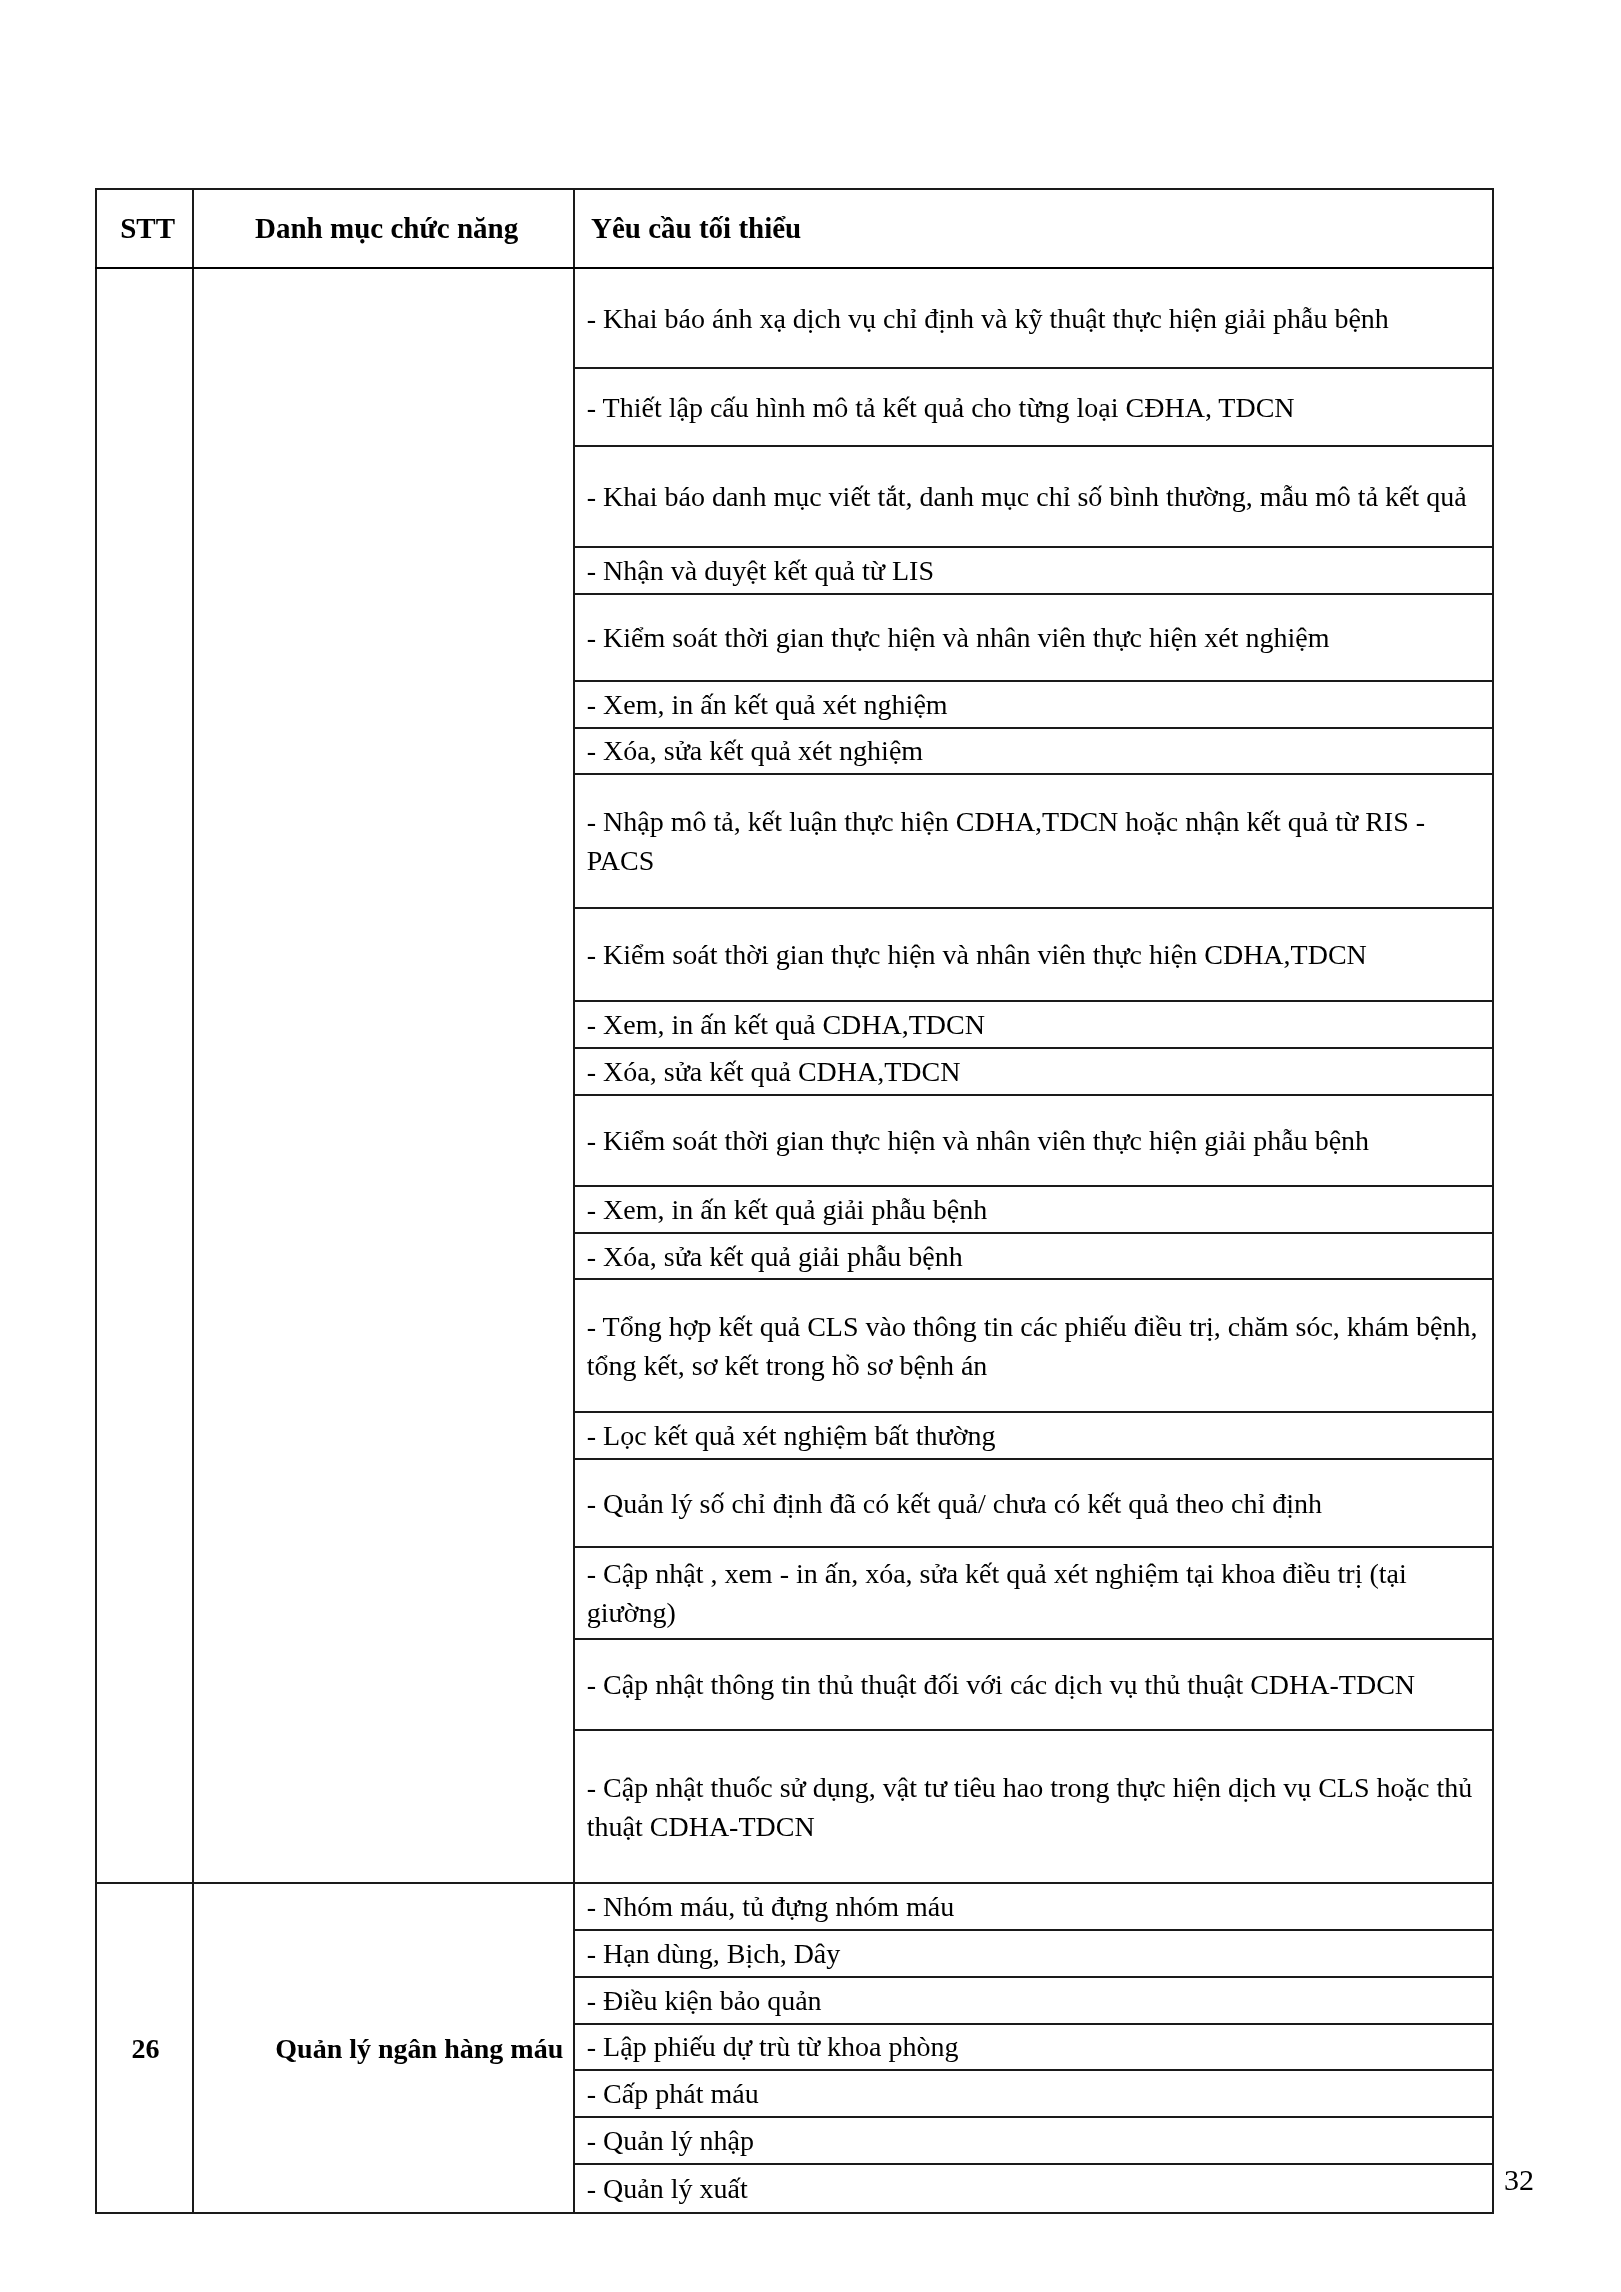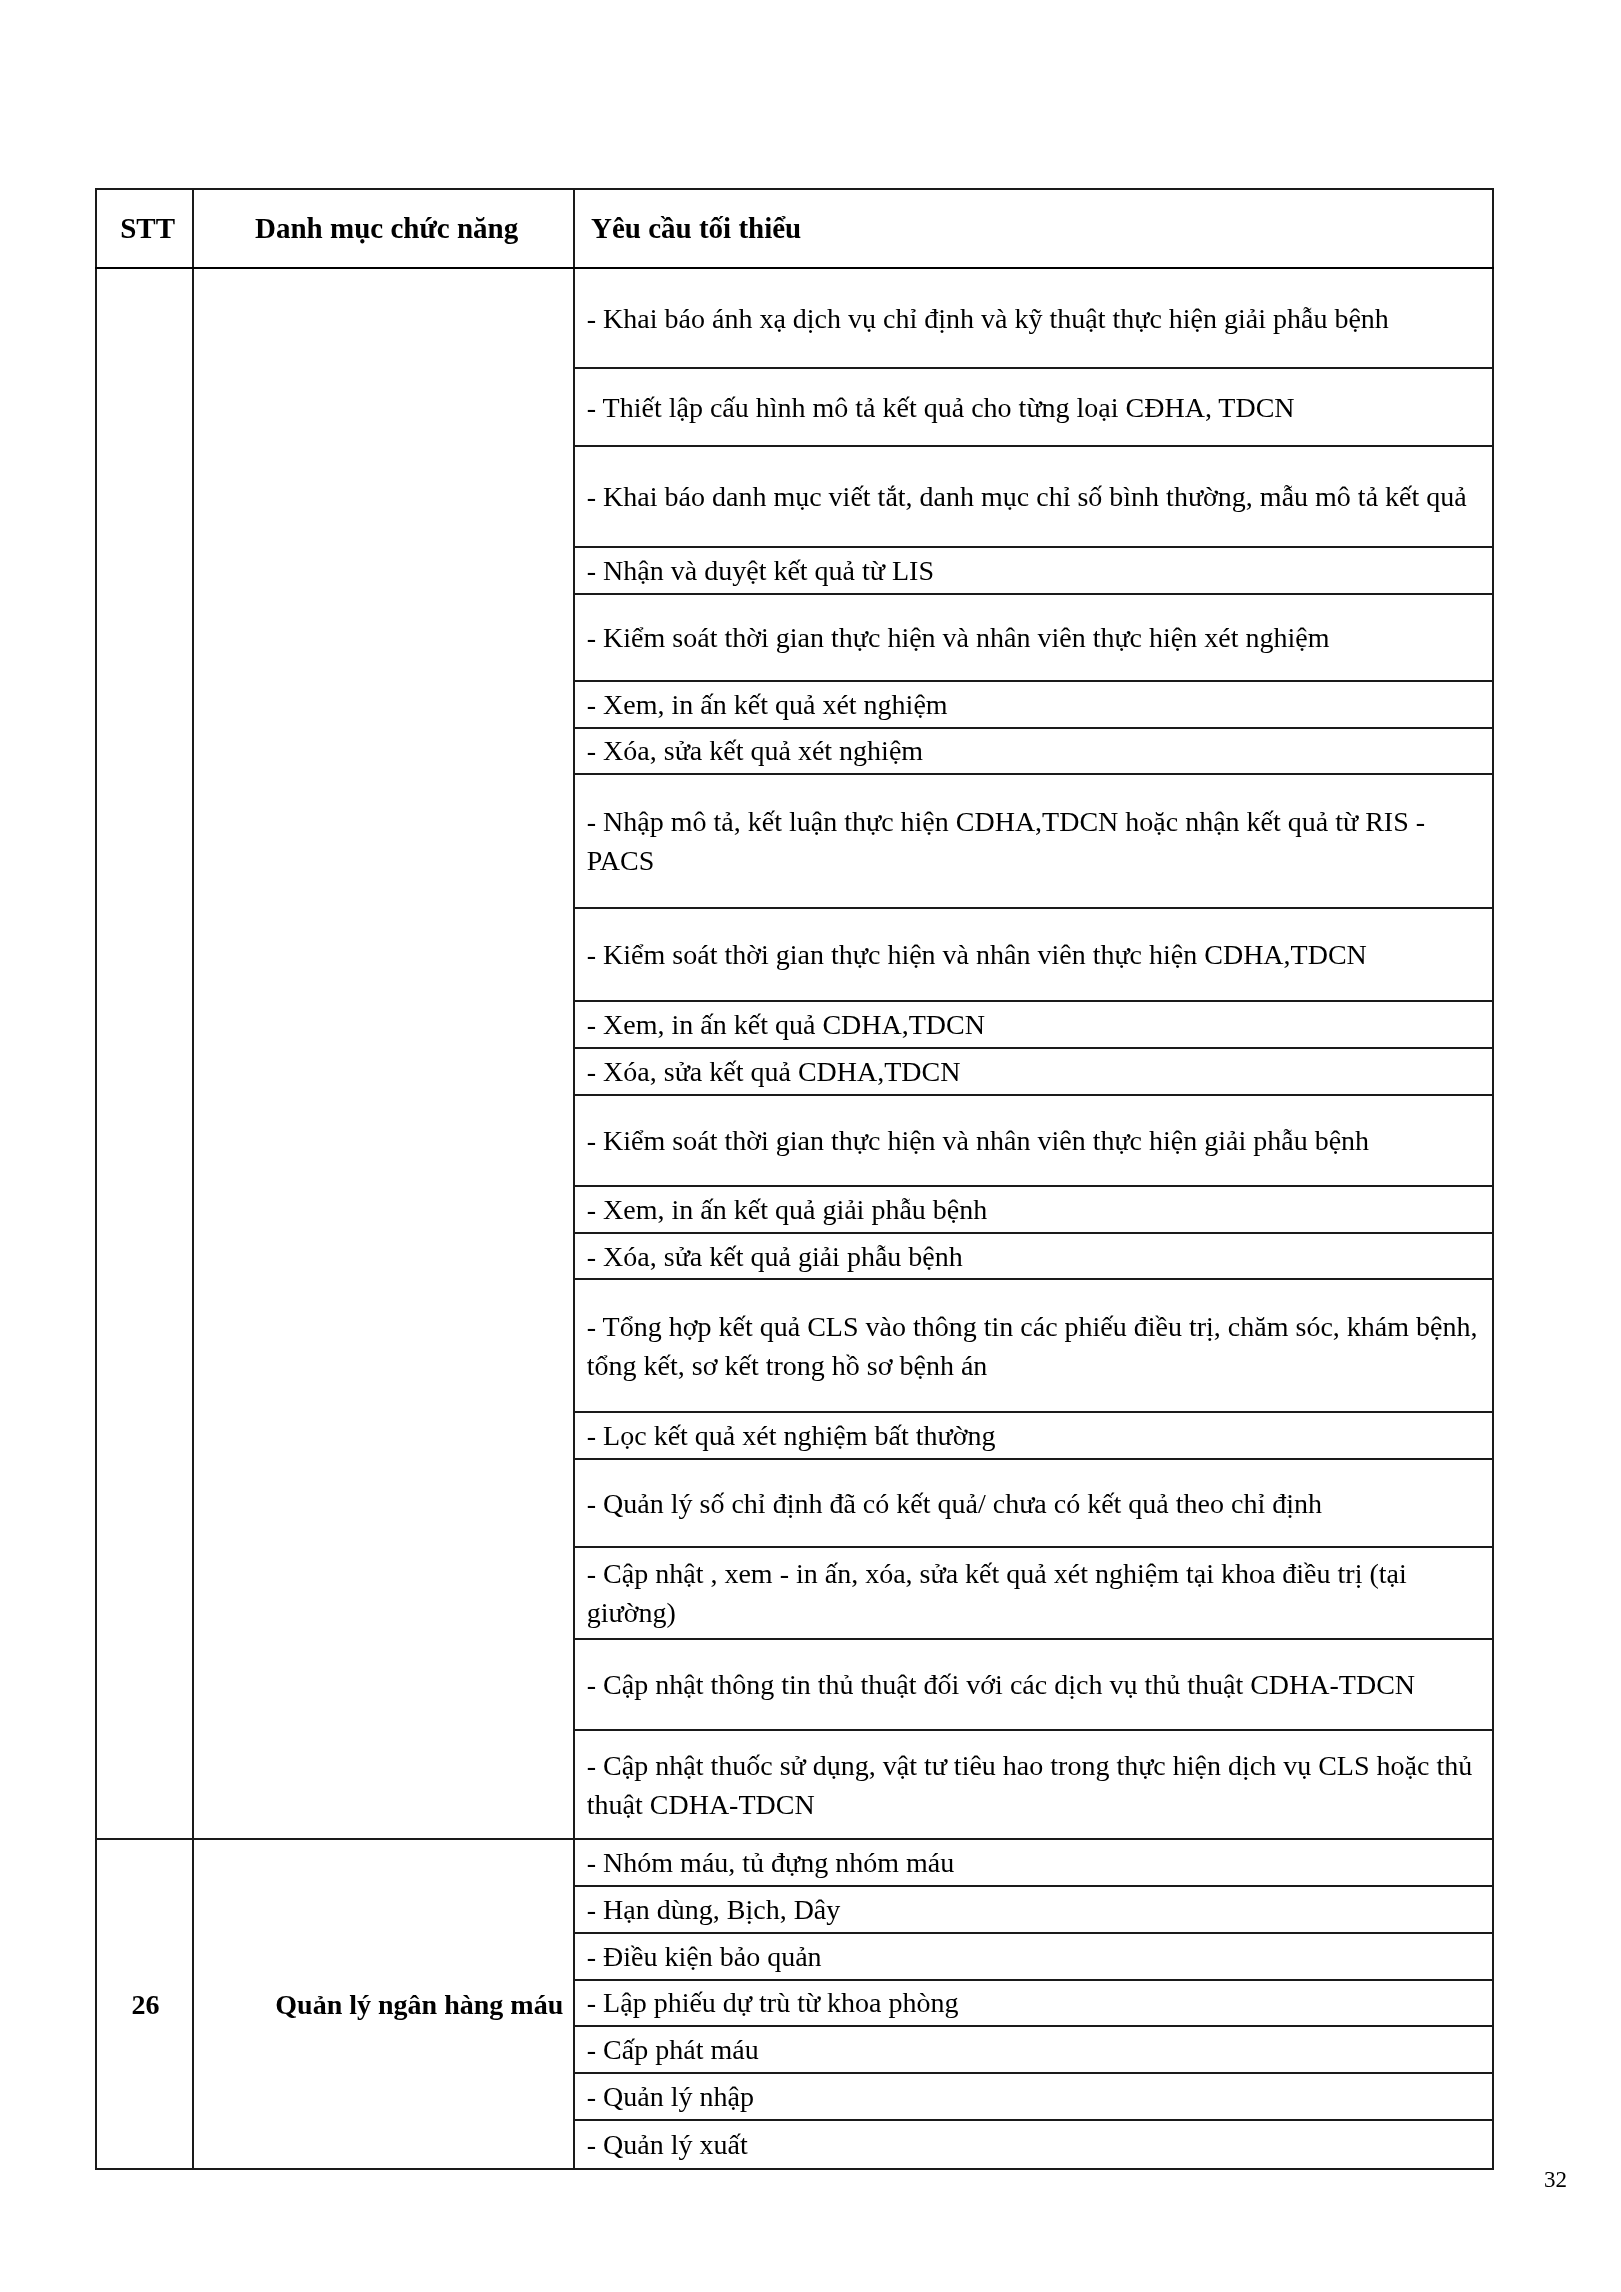--- a/index.html
+++ b/index.html
@@ -55,23 +55,22 @@
     font-weight: bold;
     vertical-align: middle;
   }
   td.req-cell {
     text-align: left;
   }
   .page-number {
     position: absolute;
     left: 1504px;
     top: 2164px;
-    font-size: 23px;
+    font-size: 30px;
     line-height: 31px;
-    margin-left: 40px;
   }
 </style>
 </head>
 <body>
 
 <div class="table-wrap">
   <table class="req-table">
     <colgroup>
       <col style="width:97px">
       <col style="width:381px">
@@ -137,21 +136,21 @@
         </tr>
         <tr style="height: 88px;">
           <td class="req-cell">- Quản lý số chỉ định đã có kết quả/ chưa có kết quả theo chỉ định</td>
         </tr>
         <tr style="height: 92px;">
           <td class="req-cell">- Cập nhật , xem - in ấn, xóa, sửa kết quả xét nghiệm tại khoa điều trị (tại giường)</td>
         </tr>
         <tr style="height: 91px;">
           <td class="req-cell">- Cập nhật thông tin thủ thuật đối với các dịch vụ thủ thuật CDHA-TDCN</td>
         </tr>
-        <tr style="height: 109px;">
+        <tr style="height: 153px;">
           <td class="req-cell">- Cập nhật thuốc sử dụng, vật tư tiêu hao trong thực hiện dịch vụ CLS hoặc thủ thuật CDHA-TDCN</td>
         </tr>
         <tr style="height: 44px;">
           <td class="stt-cell" rowspan="7">26</td>
           <td class="func-cell" rowspan="7">Quản lý ngân hàng máu</td>
           <td class="req-cell">- Nhóm máu, tủ đựng nhóm máu</td>
         </tr>
         <tr style="height: 44px;">
           <td class="req-cell">- Hạn dùng, Bịch, Dây</td>
         </tr>

